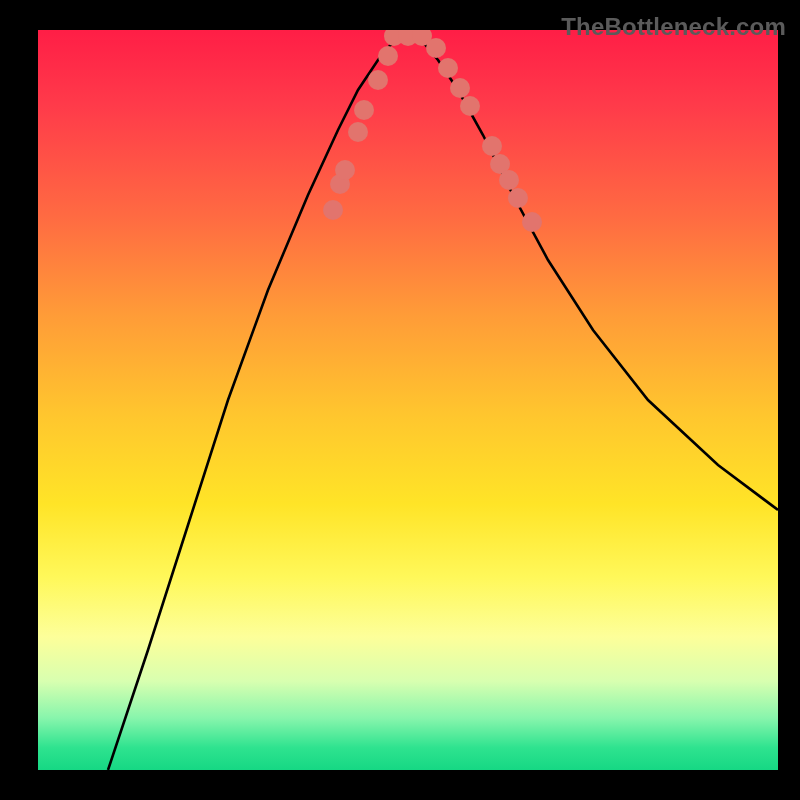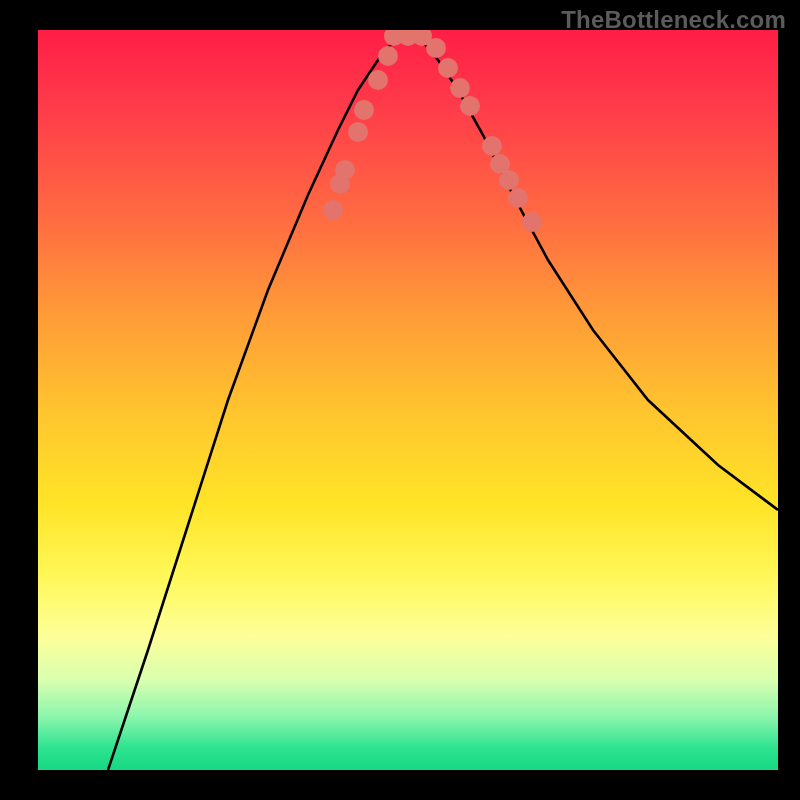--- a/index.html
+++ b/index.html
@@ -35,21 +35,21 @@
       #fff85a 74%,
       #fdff9a 82%,
       #d8ffb0 88%,
       #87f5ac 93%,
       #2ee38f 97%,
       #16d884 100%
     );
   }
   .watermark {
     position: absolute;
-    top: 6px;
+    top: 13px;
     right: 14px;
     font-family: Arial, Helvetica, sans-serif;
     font-size: 24px;
     font-weight: 600;
     color: #5b5b5b;
     letter-spacing: 0.2px;
     user-select: none;
   }
   svg.curve {
     position: absolute;

